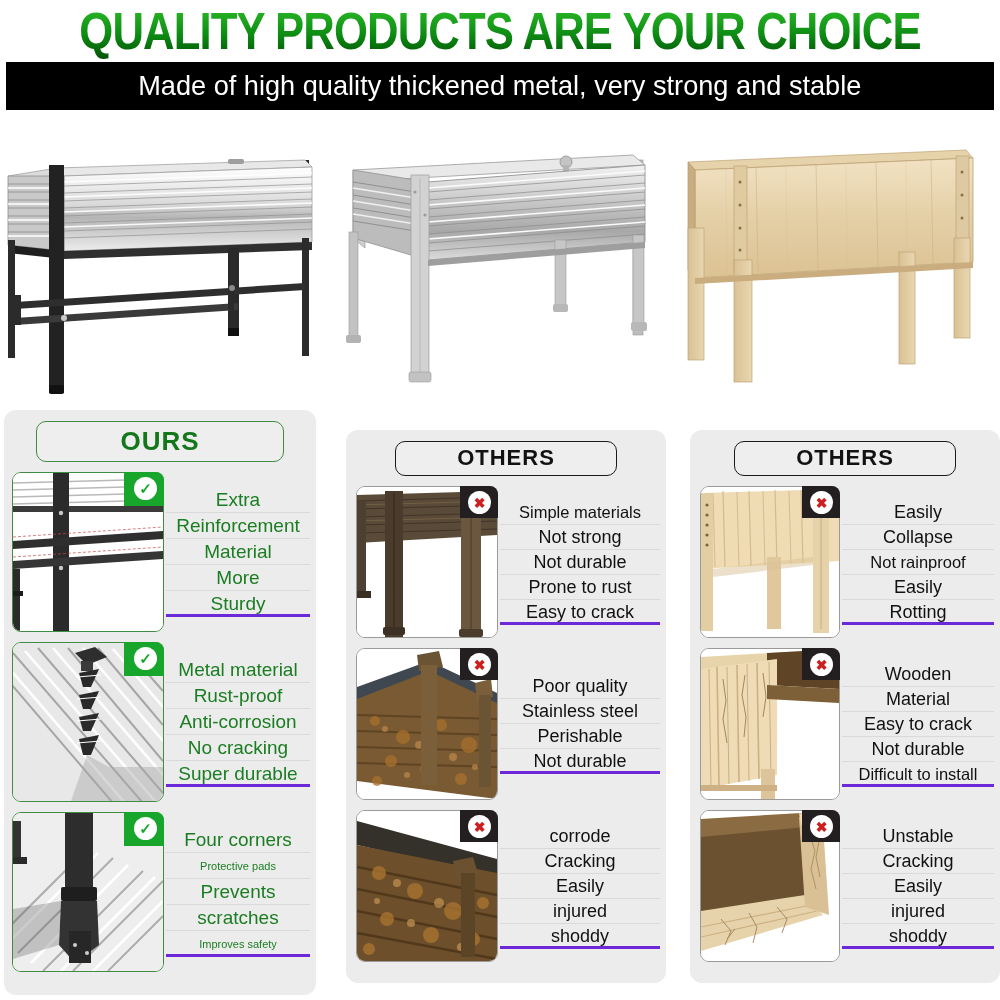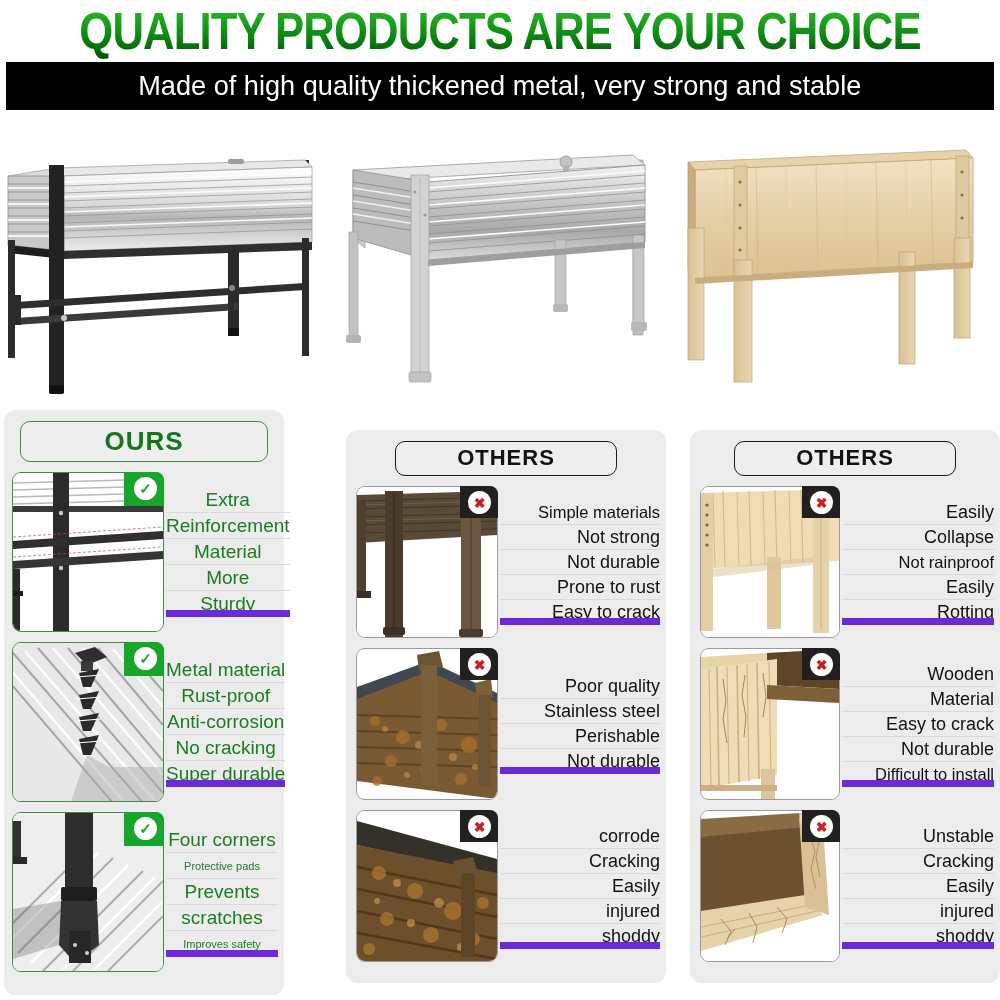--- a/index.html
+++ b/index.html
@@ -44,21 +44,21 @@
   .prod-svg { width: 100%; height: 100%; display: block; }
 
   
   .panels { position: absolute; top: 405px; left: 0; width: 1000px; height: 595px; }
 
   .panel {
     position: absolute;
     background: #ececec;
     border-radius: 12px;
   }
-  .panel-ours   { left: 4px;   top: 5px;  width: 280px; height: 585px; }
+  .panel-ours   { left: 4px;   top: 5px;  width: 312px; height: 585px; }
   .panel-oth-1  { left: 346px; top: 25px; width: 320px; height: 553px; }
   .panel-oth-2  { left: 690px; top: 25px; width: 310px; height: 553px; }
 
   .panel-head {
     position: absolute; left: 0; top: 0; width: 100%;
     display: flex; align-items: center; justify-content: center;
   }
   .panel-ours .panel-head  { height: 62px; }
   .panel-oth-1 .panel-head, .panel-oth-2 .panel-head { height: 56px; }
 
@@ -134,27 +134,27 @@
     justify-content: center;
     padding-left: 2px;
   }
   .feat-row {
     text-align: center;
     font-family: "Liberation Sans", sans-serif;
     border-bottom: 1px solid #d9d9d9;
     white-space: nowrap;
     overflow: hidden;
   }
-  .feat-row:last-child { border-bottom: 7px solid #6d28d9; }
+  .feat-row:last-child { border-bottom: 3px solid #6d28d9; }
 
   .panel-ours .feat-row {
     color: #1b7d22; font-size: 19px; line-height: 26px; height: 26px;
   }
   .panel-oth-1 .feat-row, .panel-oth-2 .feat-row {
-    color: #111111; font-size: 18px; line-height: 25px; height: 25px; text-align: right;
+    color: #111111; font-size: 18px; line-height: 25px; height: 25px;
   }
   .panel-oth-1 .feat-row.tight, .panel-oth-2 .feat-row.tight { font-size: 16.5px; }
   .panel-ours .feat-row.tight { font-size: 11px; }
 </style>
 </head>
 <body>
 
 <div class="header">
   <div class="main-title">QUALITY PRODUCTS ARE YOUR CHOICE</div>
   <div class="subtitle-bar">

